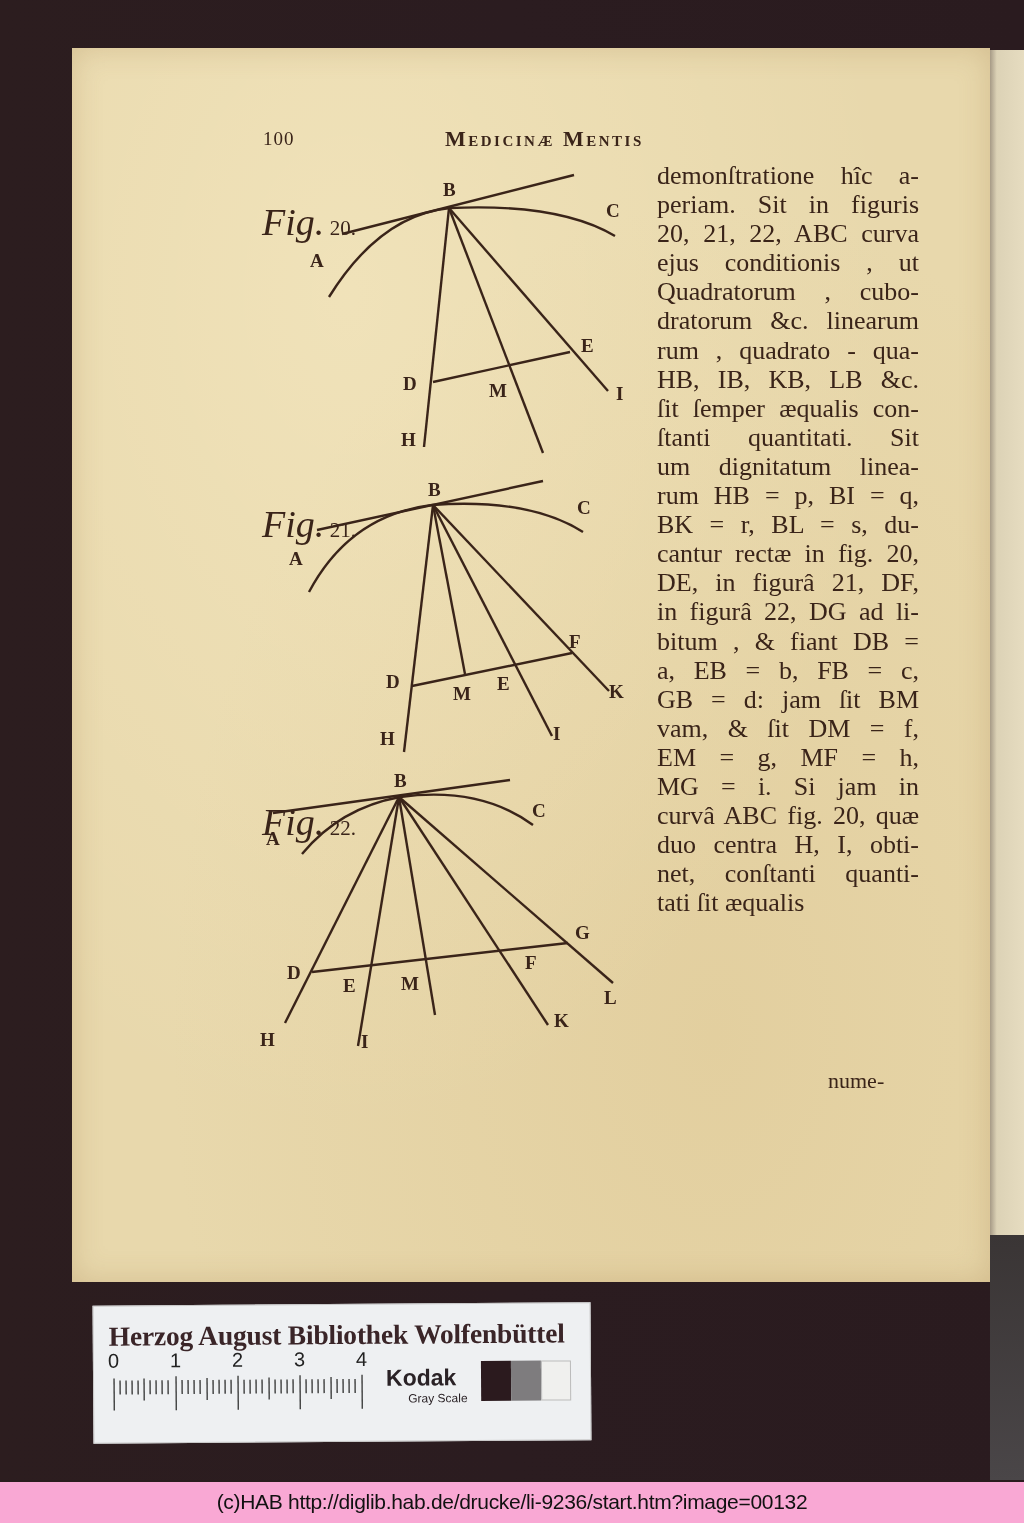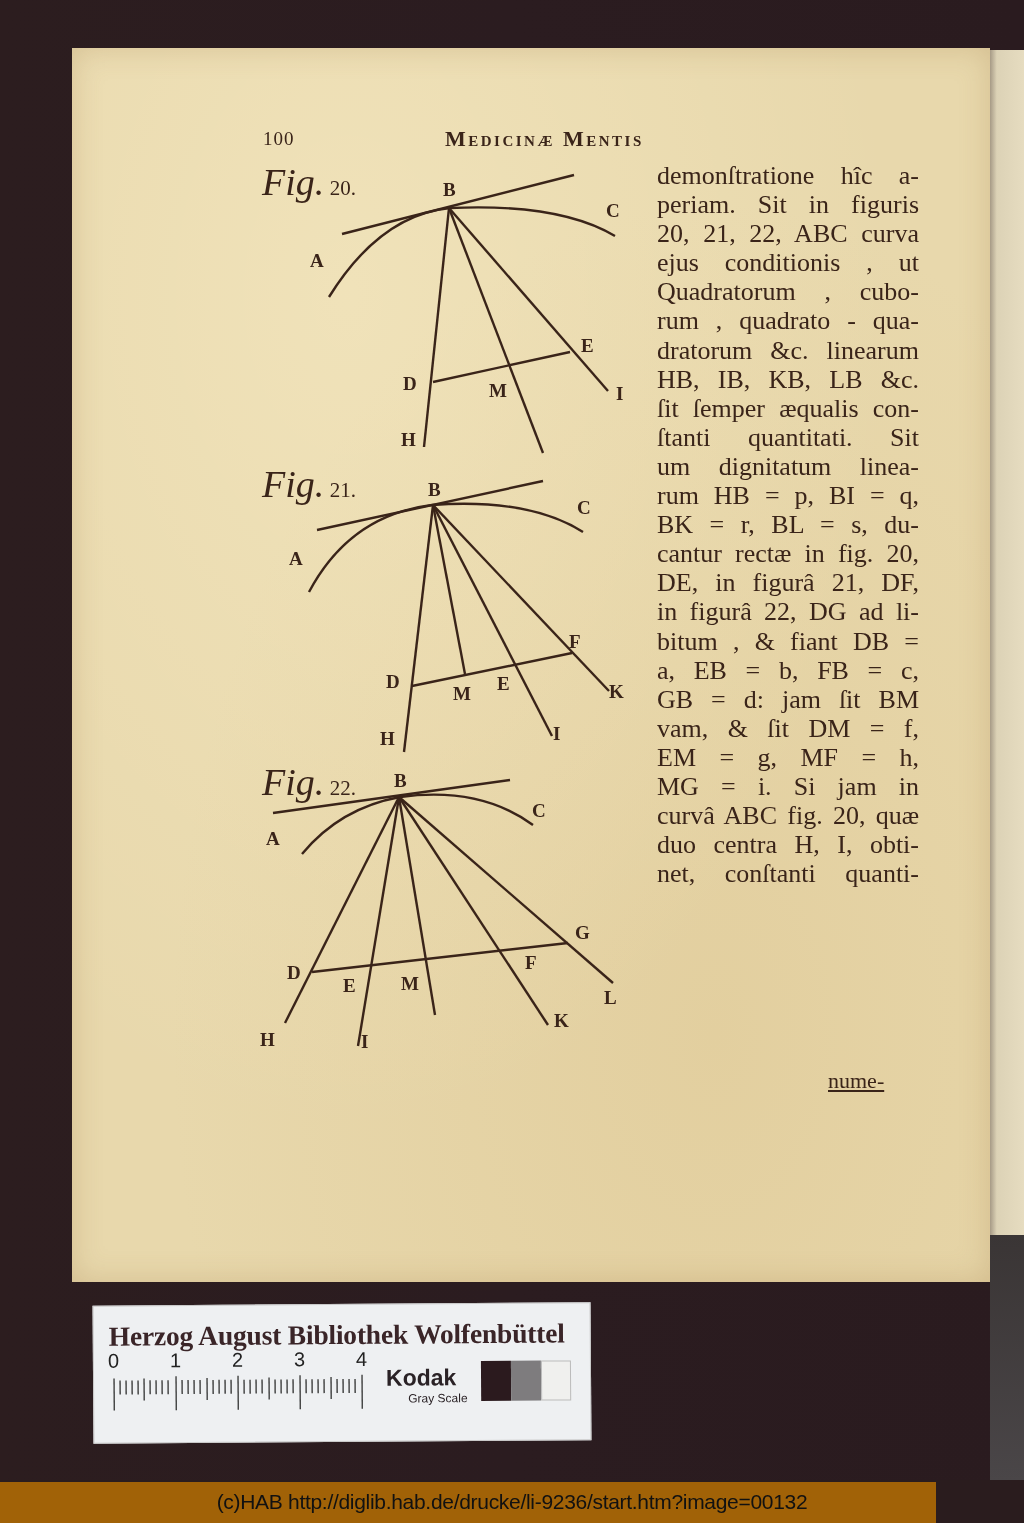--- a/index.html
+++ b/index.html
@@ -30,36 +30,36 @@
   }
   .ink { color: #3a2419; }
   .page-number {
     position: absolute; left: 263px; top: 128px; font-size: 19px; letter-spacing: 1px;
   }
   .running-head {
     position: absolute; left: 445px; top: 126px; font-size: 22px; letter-spacing: 2.5px;
     font-variant: small-caps; font-weight: bold;
   }
   .fig-label {
-    position: absolute; font-size: 22px; font-style: italic;
+    position: absolute; font-size: 22px; font-style: italic; margin-top: 40px;
   }
   .fig-label .big { font-size: 38px; font-family: "Liberation Serif", serif; }
   .fig-label .num { font-style: normal; font-size: 21px; }
   svg.figure { position: absolute; overflow: visible; }
   svg.figure text {
     font-family: "Liberation Serif", serif; font-size: 19px; font-weight: bold; fill: #3a2419;
   }
   .body-text {
     position: absolute; left: 657px; top: 161px; width: 262px;
     font-size: 26px; line-height: 29.1px; text-align: justify;
   }
   .body-text .line { display: block; white-space: nowrap; text-align-last: justify; text-align: justify; height: 29.1px; }
   .body-text .line.last { text-align-last: left; }
   .catchword {
-    position: absolute; left: 828px; top: 1068px; font-size: 22px; text-decoration: underline;
+    position: absolute; left: 828px; top: 1068px; font-size: 22px;
   }
   
   .scale-card {
     position: absolute; left: 93px; top: 1304px; width: 496px; height: 136px;
     background: #eef0f2; border: 1px solid #c8c8c8;
     transform: rotate(-0.4deg);
   }
   .scale-title {
     position: absolute; left: 15px; top: 14px; font-size: 27.5px; font-weight: bold;
     color: #3a2528; white-space: nowrap; letter-spacing: -0.2px;
@@ -72,22 +72,22 @@
   .kodak {
     position: absolute; left: 292px; top: 60px; font-family: "Liberation Sans", sans-serif;
     font-size: 23px; font-weight: bold; color: #2a2226;
   }
   .grayscale-label {
     position: absolute; left: 314px; top: 87px; font-family: "Liberation Sans", sans-serif;
     font-size: 12px; color: #2a2226;
   }
   .swatch { position: absolute; top: 57px; width: 30px; height: 40px; }
   .credit-bar {
-    position: absolute; left: 0; top: 1482px; width: 936px; height: 41px;
-    background: #a16207;
+    position: absolute; left: 0; top: 1482px; width: 1024px; height: 41px;
+    background: #f9a8d4;
   }
   .credit-text {
     position: absolute; left: 0; width: 1024px; top: 8px; text-align: center;
     font-family: "Liberation Sans", sans-serif; font-size: 21px; color: #111;
     letter-spacing: -0.3px;
   }
 </style>
 </head>
 <body>
 
@@ -177,40 +177,41 @@
   <text x="260" y="1046">H</text>
   <text x="361" y="1048">I</text>
 </svg>
 
 <div class="body-text ink">
   <span class="line">demonſtratione hîc a-</span>
   <span class="line">periam.  Sit in figuris</span>
   <span class="line">20, 21, 22, ABC curva</span>
   <span class="line">ejus conditionis ,  ut</span>
   <span class="line">Quadratorum ,  cubo-</span>
+  <span class="line">dratorum &amp;c. linearum</span>
   <span class="line">rum ,  quadrato - qua-</span>
-  <span class="line">dratorum &amp;c. linearum</span>
   <span class="line">HB, IB, KB, LB &amp;c.</span>
   <span class="line">ſit ſemper æqualis con-</span>
   <span class="line">ſtanti quantitati.  Sit</span>
   <span class="line">um  dignitatum  linea-</span>
   <span class="line">rum HB = p, BI = q,</span>
   <span class="line">BK = r, BL = s, du-</span>
   <span class="line">cantur rectæ in fig. 20,</span>
   <span class="line">DE, in figurâ 21, DF,</span>
   <span class="line">in figurâ 22, DG ad li-</span>
   <span class="line">bitum ,  &amp; fiant DB =</span>
   <span class="line">a, EB = b, FB = c,</span>
   <span class="line">GB = d: jam ſit BM</span>
   <span class="line">vam,  &amp; ſit DM = f,</span>
   <span class="line">EM = g,  MF = h,</span>
   <span class="line">MG = i.  Si jam in</span>
   <span class="line">curvâ ABC fig. 20, quæ</span>
   <span class="line">duo centra H, I, obti-</span>
   <span class="line">net,  conſtanti quanti-</span>
+  <span class="line last">tati ſit æqualis</span>
 </div>
 
 <div class="catchword ink">nume-</div>
 
 <div class="scale-card">
   <div class="scale-title">Herzog August Bibliothek Wolfenbüttel</div>
   <svg class="ruler" viewBox="0 0 256 70">
     <g stroke="#222" stroke-width="1.2">
       <line x1="2" y1="8" x2="2" y2="40"></line>
       <line x1="8" y1="10" x2="8" y2="24"></line>

